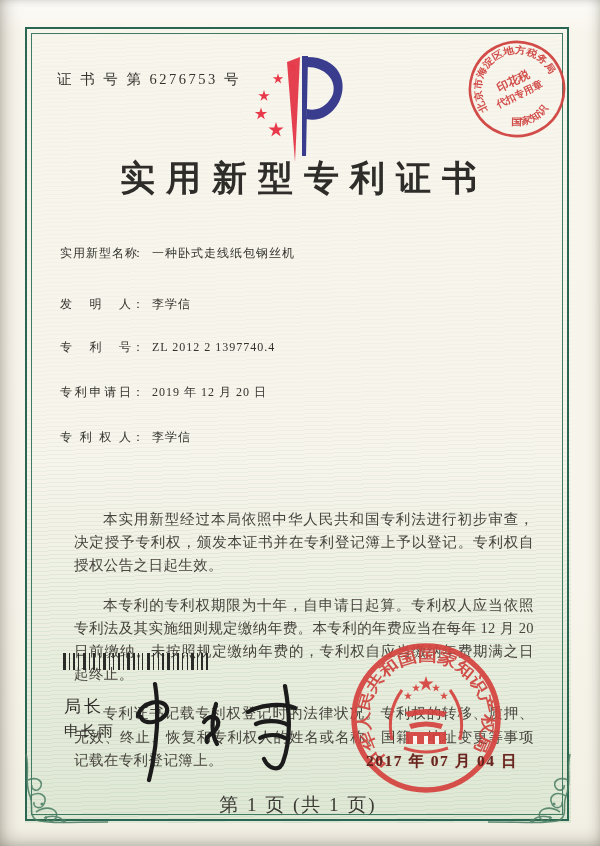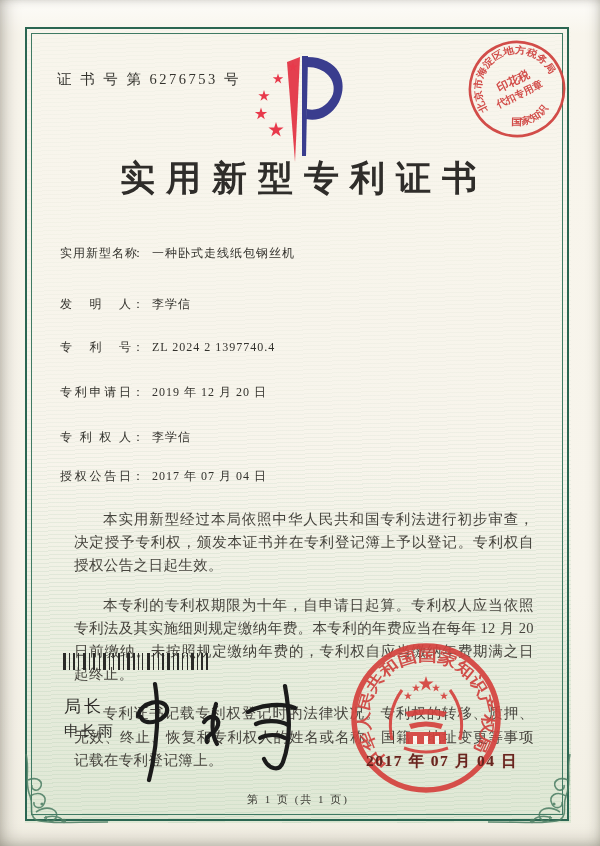--- a/index.html
+++ b/index.html
@@ -61,21 +61,21 @@
   .director-title{left:64px;top:695px;font-family:"Liberation Sans","DejaVu Sans",sans-serif;
     font-size:17px;letter-spacing:3px;color:#2e2d29;}
   .director-name{left:64px;top:722px;font-family:Liberation Sans, sans-serif;
     font-size:15px;letter-spacing:2px;color:#2e2d29;}
   .signature{left:112px;top:676px;}
   .seal{left:346px;top:638px;}
   .seal-date{
     left:366px;top:751px;font-size:15.5px;font-weight:bold;color:#67251f;
     letter-spacing:1.5px;text-shadow:0 0 1px rgba(160,40,30,.4);
   }
-  .footer{left:0;top:792px;width:596px;text-align:center;font-size:11px;color:#3c3b35;letter-spacing:2px;}
+  .footer{left:0;top:792px;width:596px;text-align:center;font-size:19px;color:#3c3b35;letter-spacing:2px;}
   .stamp{left:462px;top:34px;transform:rotate(-26deg);opacity:.92;}
   .logo{left:249px;top:52px;}
   .orn{pointer-events:none;}
 </style>
 </head>
 <body>
 
 <div class="scan">
 
   <div class="texture"></div>
@@ -147,30 +147,27 @@
 
   <div class="abs title">实用新型专利证书</div>
 
   <div class="abs field" style="top:237px">
     <span class="flabel">实用新型名称</span><span class="fcolon">：</span><span class="fvalue">一种卧式走线纸包钢丝机</span>
   </div>
   <div class="abs field" style="top:288px">
     <span class="flabel">发明人</span><span class="fcolon">：</span><span class="fvalue">李学信</span>
   </div>
   <div class="abs field" style="top:331px">
-    <span class="flabel">专利号</span><span class="fcolon">：</span><span class="fvalue">ZL 2024 2 1397740.4</span>
+    <span class="flabel">专利号</span><span class="fcolon">：</span><span class="fvalue">ZL 2012 2 1397740.4</span>
   </div>
   <div class="abs field" style="top:376px">
     <span class="flabel">专利申请日</span><span class="fcolon">：</span><span class="fvalue">2019 年 12 月 20 日</span>
   </div>
   <div class="abs field" style="top:421px">
     <span class="flabel">专利权人</span><span class="fcolon">：</span><span class="fvalue">李学信</span>
-  </div>
-  <div class="abs field" style="top:460px">
-    <span class="flabel">授权公告日</span><span class="fcolon">：</span><span class="fvalue">2017 年 07 月 04 日</span>
   </div>
 
   <div class="abs paras">
     <p>本实用新型经过本局依照中华人民共和国专利法进行初步审查，决定授予专利权，颁发本证书并在专利登记簿上予以登记。专利权自授权公告之日起生效。</p>
     <p>本专利的专利权期限为十年，自申请日起算。专利权人应当依照专利法及其实施细则规定缴纳年费。本专利的年费应当在每年 12 月 20 日前缴纳。未按照规定缴纳年费的，专利权自应当缴纳年费期满之日起终止。</p>
     <p>专利证书记载专利权登记时的法律状况。专利权的转移、质押、无效、终止、恢复和专利权人的姓名或名称、国籍、地址变更等事项记载在专利登记簿上。</p>
   </div>
 
   <svg class="abs barcode" width="166" height="17" viewBox="0 0 166 17" id="barcode-svg">
       <rect x="0" y="0" width="3" height="17" fill="#2a2a28"></rect>

